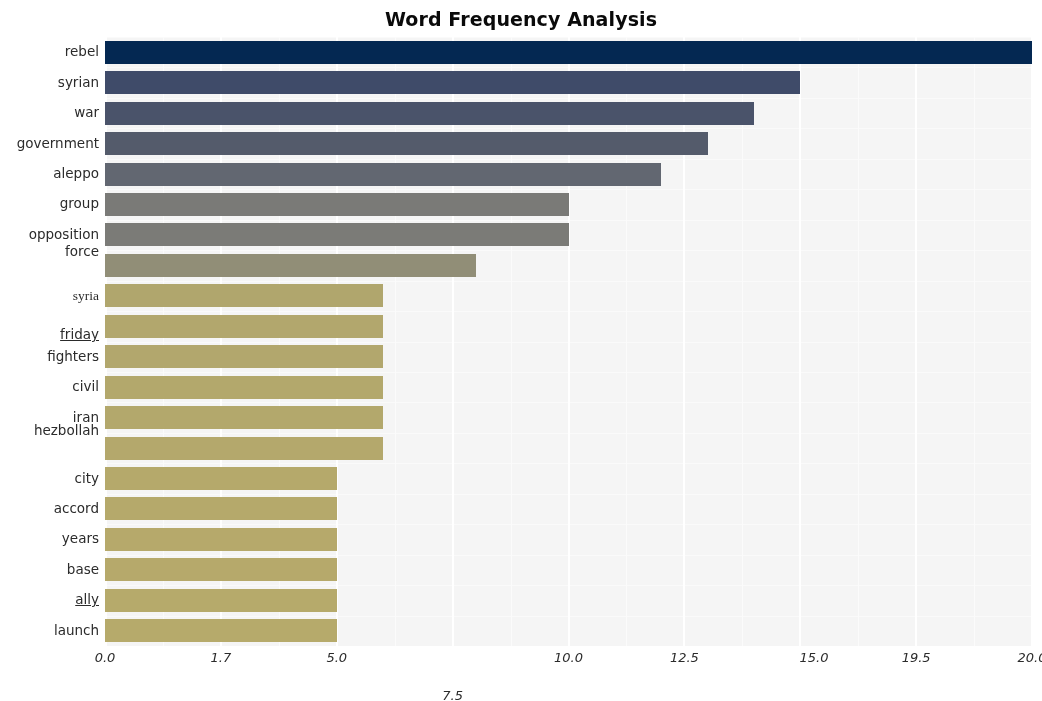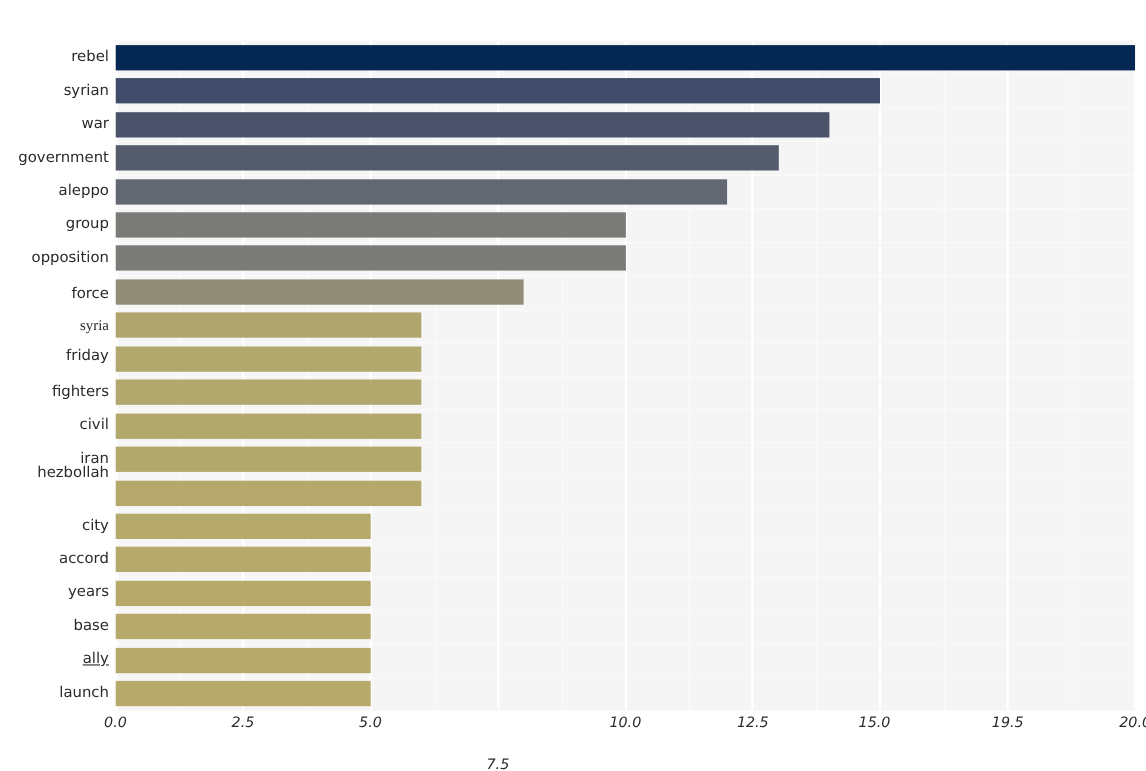--- a/index.html
+++ b/index.html
@@ -135,20 +135,21 @@
     font-size: 14px;
     color: #1f1f1f;
     line-height: 18px;
   }
 </style>
 </head>
 <body>
 
 <div id="figure">
 
+  <div id="chart-title">Word Frequency Analysis</div>
 
   <div id="plot-area">
     <div id="grid-layer">
         <div class="gridline-h" style="top: 0px;"></div>
         <div class="gridline-h" style="top: 30.45px;"></div>
         <div class="gridline-h" style="top: 60.9px;"></div>
         <div class="gridline-h" style="top: 91.35px;"></div>
         <div class="gridline-h" style="top: 121.8px;"></div>
         <div class="gridline-h" style="top: 152.25px;"></div>
         <div class="gridline-h" style="top: 182.7px;"></div>
@@ -208,41 +209,41 @@
   </div>
 
   <div id="ytick-layer">
       <div class="ytick-label" style="top: 7.225px;">rebel</div>
       <div class="ytick-label" style="top: 37.675px;">syrian</div>
       <div class="ytick-label" style="top: 68.125px;">war</div>
       <div class="ytick-label" style="top: 98.575px; text-align: right;">government</div>
       <div class="ytick-label" style="top: 129.025px;">aleppo</div>
       <div class="ytick-label" style="top: 159.475px;">group</div>
       <div class="ytick-label" style="top: 189.925px;">opposition</div>
-      <div class="ytick-label" style="top: 223px;">force</div>
+      <div class="ytick-label" style="top: 207px;">force</div>
       <div class="ytick-label" style="top: 250.825px; font-family: Liberation Serif, serif;">syria</div>
-      <div class="ytick-label" style="top: 279px;">friday</div>
+      <div class="ytick-label" style="top: 290px; text-decoration: underline;">friday</div>
       <div class="ytick-label" style="top: 311.725px;">fighters</div>
       <div class="ytick-label" style="top: 342.175px;">civil</div>
       <div class="ytick-label" style="top: 372.625px;">iran</div>
       <div class="ytick-label" style="top: 386px;">hezbollah</div>
       <div class="ytick-label" style="top: 433.525px;">city</div>
       <div class="ytick-label" style="top: 463.975px;">accord</div>
       <div class="ytick-label" style="top: 494.425px;">years</div>
       <div class="ytick-label" style="top: 524.875px;">base</div>
       <div class="ytick-label" style="top: 555.325px; text-decoration: underline;">ally</div>
       <div class="ytick-label" style="top: 585.775px;">launch</div>
     </div>
 
   <div id="xtick-layer">
       <div class="xtick-label" style="left: 105px;">0.0</div>
-      <div class="xtick-label" style="left: 220.875px;">2.5</div>
+      <div class="xtick-label" style="left: 220.875px;">1.7</div>
       <div class="xtick-label" style="left: 336.75px;">5.0</div>
       <div class="xtick-label" style="left: 452.625px; margin-top: 38px;">7.5</div>
       <div class="xtick-label" style="left: 568.5px;">10.0</div>
       <div class="xtick-label" style="left: 684.375px;">12.5</div>
-      <div class="xtick-label" style="left: 795px;">15.0</div>
+      <div class="xtick-label" style="left: 814px;">15.0</div>
       <div class="xtick-label" style="left: 916.125px;">19.5</div>
       <div class="xtick-label" style="left: 1032px;">20.0</div>
     </div>
 
 
 </div>
 
 </body></html>

